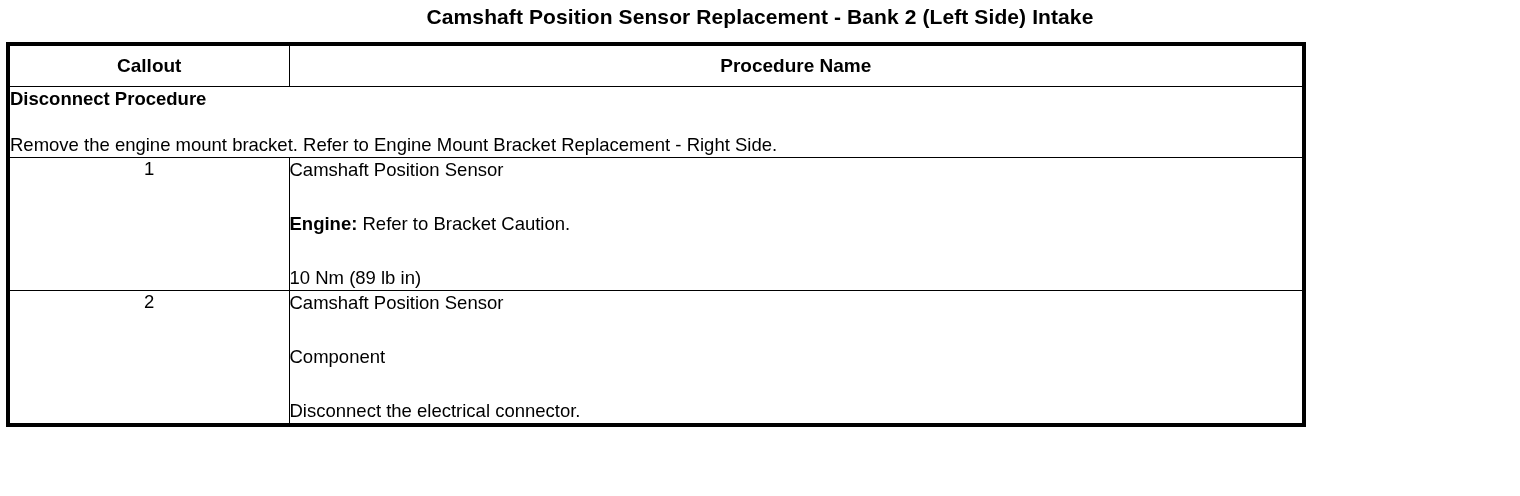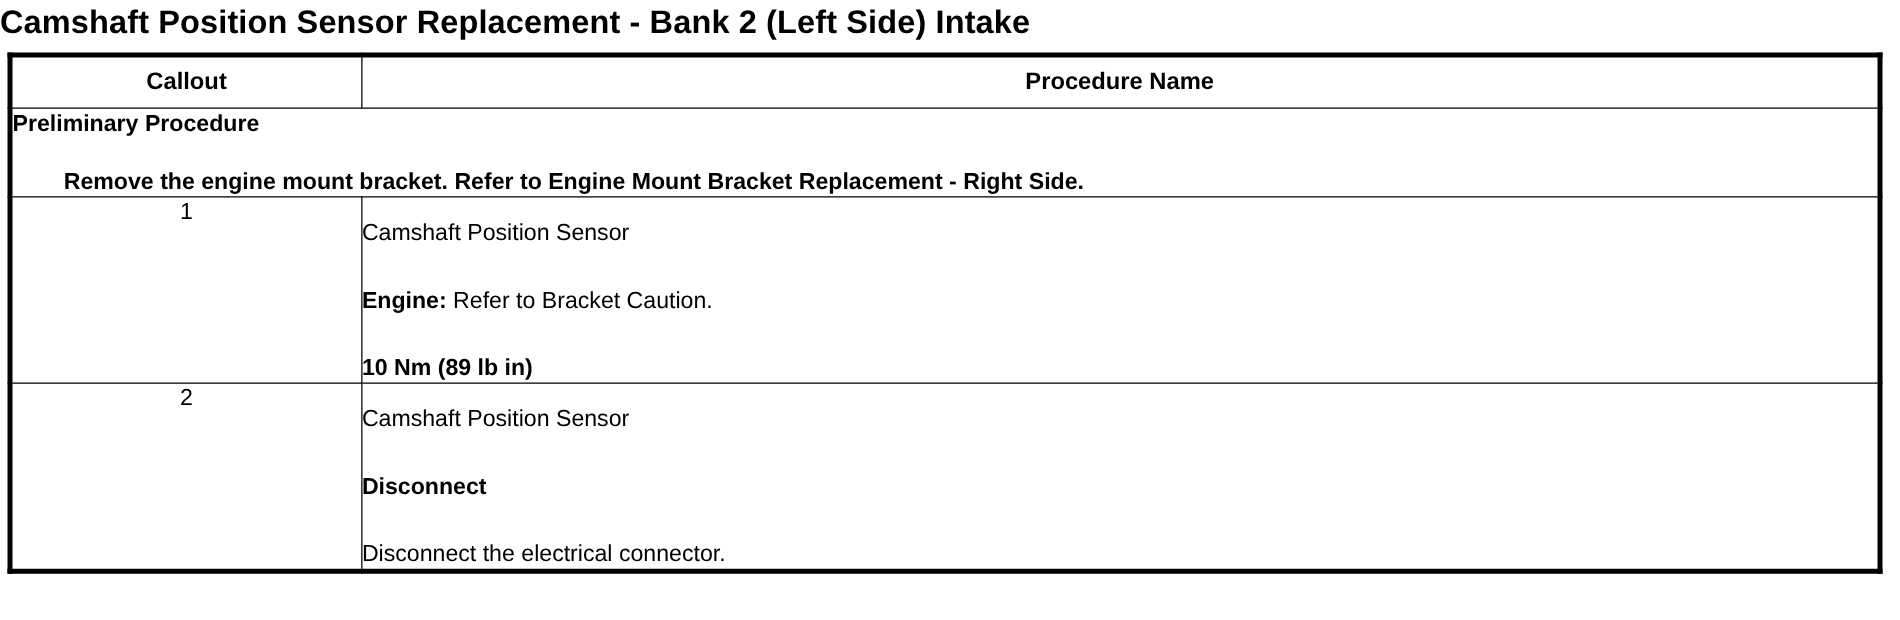--- a/index.html
+++ b/index.html
@@ -24,34 +24,34 @@
     overflow: hidden;
     box-sizing: border-box;
   }
 
   
   #doc-title {
     position: absolute;
     left: 0;
     top: 5px;
     width: 1520px;
-    text-align: left;
-    font-size: 26px;
+    text-align: center;
+    font-size: 21px;
     font-weight: bold;
     line-height: 24px;
     letter-spacing: 0.1px;
     white-space: nowrap;
   }
 
   
   #callout-table {
     position: absolute;
     left: 6px;
     top: 42px;
-    width: 1500px;
+    width: 1300px;
     border-collapse: collapse;
     table-layout: fixed;
     border: 4px solid #000000;
     background: #ffffff;
   }
   #callout-table col.col-callout { width: 281px; }
   #callout-table col.col-component { width: auto; }
 
   #callout-table td,
   #callout-table th {
@@ -78,49 +78,48 @@
     padding: 7px 6px 10px 6px;
   }
   .prelim-heading {
     font-size: 18.5px;
     font-weight: bold;
     line-height: 24px;
     margin: 0 0 22px 0;
   }
   .prelim-body {
     font-size: 18.5px;
-    font-weight: bold;
+    font-weight: normal;
     line-height: 24px;
     margin: 0;
-    padding-left: 41px;
   }
 
   
   .callout-cell {
     text-align: center;
     vertical-align: middle;
     font-size: 18.5px;
     font-weight: normal;
   }
 
   
   .component-cell {
     padding: 9px 6px 10px 9px;
   }
   .comp-line {
     font-size: 18.5px;
     line-height: 24px;
-    margin: 16px 0 30px 0;
+    margin: 0 0 30px 0;
     font-weight: normal;
   }
   .comp-line:last-child {
     margin-bottom: 0;
   }
   .comp-line.bold {
-    font-weight: bold;
+    font-weight: normal;
   }
   .comp-line .lead {
     font-weight: bold;
   }
 </style>
 </head>
 <body>
 
 <div id="page">
 
@@ -133,39 +132,39 @@
     </colgroup>
     <tbody>
 
       <tr>
         <td class="hdr-cell">Callout</td>
         <td class="hdr-cell">Procedure Name</td>
       </tr>
 
       <tr>
         <td class="prelim-cell" colspan="2">
-          <p class="prelim-heading">Preliminary Procedure</p>
+          <p class="prelim-heading">Disconnect Procedure</p>
           <p class="prelim-body">Remove the engine mount bracket. Refer to Engine Mount Bracket Replacement - Right Side.</p>
         </td>
       </tr>
 
       <tr>
         <td class="callout-cell">1</td>
         <td class="component-cell">
           <p class="comp-line">Camshaft Position Sensor</p>
           <p class="comp-line"><span class="lead">Engine:</span><span> Refer to Bracket Caution.</span></p>
           <p class="comp-line bold">10 Nm (89 lb in)</p>
         </td>
       </tr>
 
       <tr>
         <td class="callout-cell">2</td>
         <td class="component-cell">
           <p class="comp-line">Camshaft Position Sensor</p>
-          <p class="comp-line bold">Disconnect</p>
+          <p class="comp-line bold">Component</p>
           <p class="comp-line">Disconnect the electrical connector.</p>
         </td>
       </tr>
 
     </tbody>
   </table>
 
 </div>
 
 </body></html>

